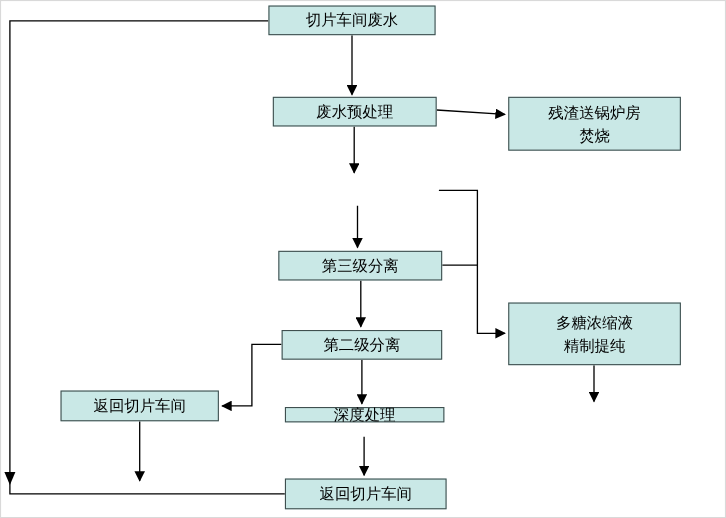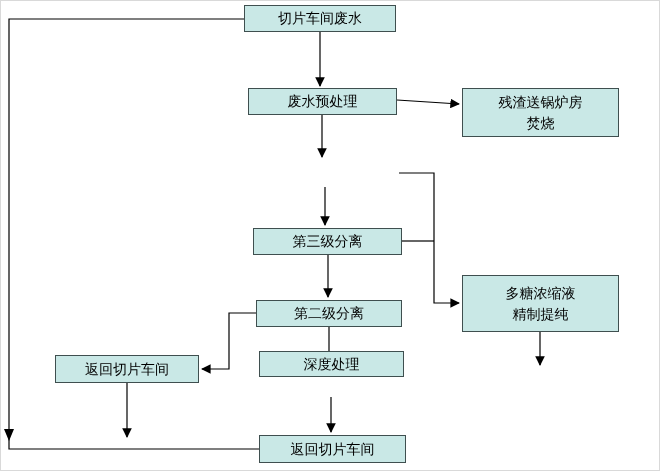--- a/index.html
+++ b/index.html
@@ -98,17 +98,17 @@
 
   <div class="node" style="left:252px; top:227px; width:149px; height:27px;">第三级分离</div>
 
   <div class="node" style="left:461px; top:274px; width:157px; height:57px;">多糖浓缩液
 精制提纯</div>
 
   <div class="node" style="left:255px; top:299px; width:146px; height:27px;">第二级分离</div>
 
   <div class="node" style="left:54px; top:354px; width:144px; height:28px;">返回切片车间</div>
 
-  <div class="node" style="left:258px; top:350px; width:145px; height:26px;">深度处理</div>
+  <div class="node" style="left:258px; top:369px; width:145px; height:14px;">深度处理</div>
 
   <div class="node" style="left:258px; top:434px; width:147px; height:28px;">返回切片车间</div>
 
 </div>
 
 </body></html>

